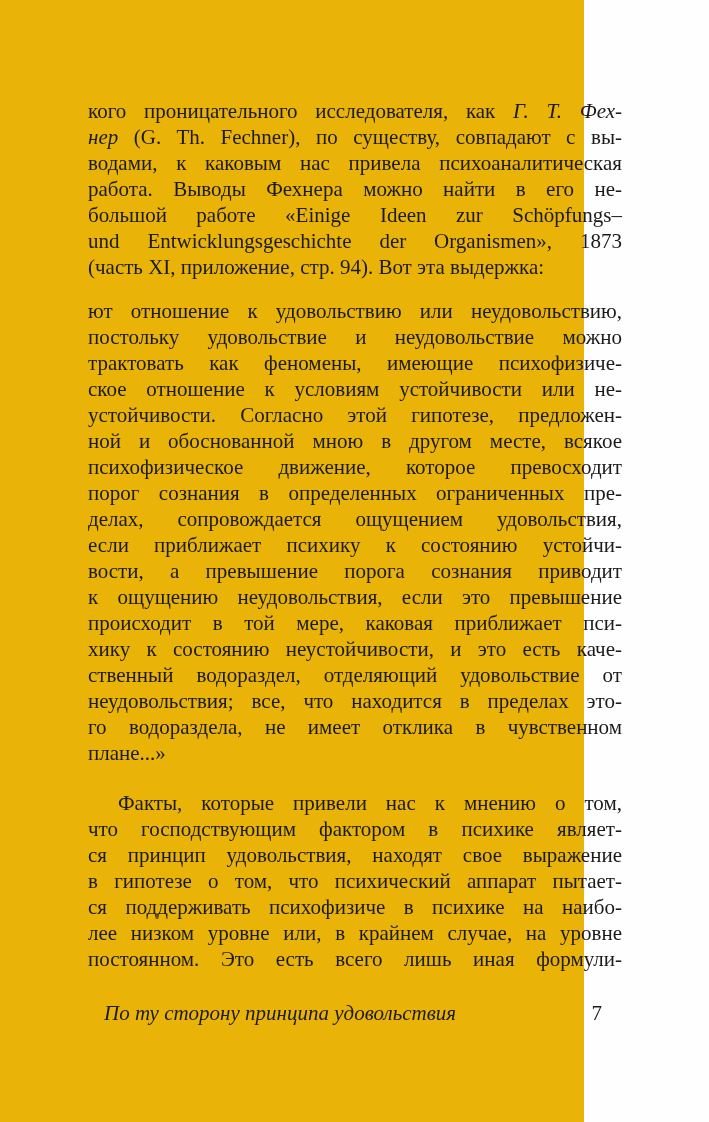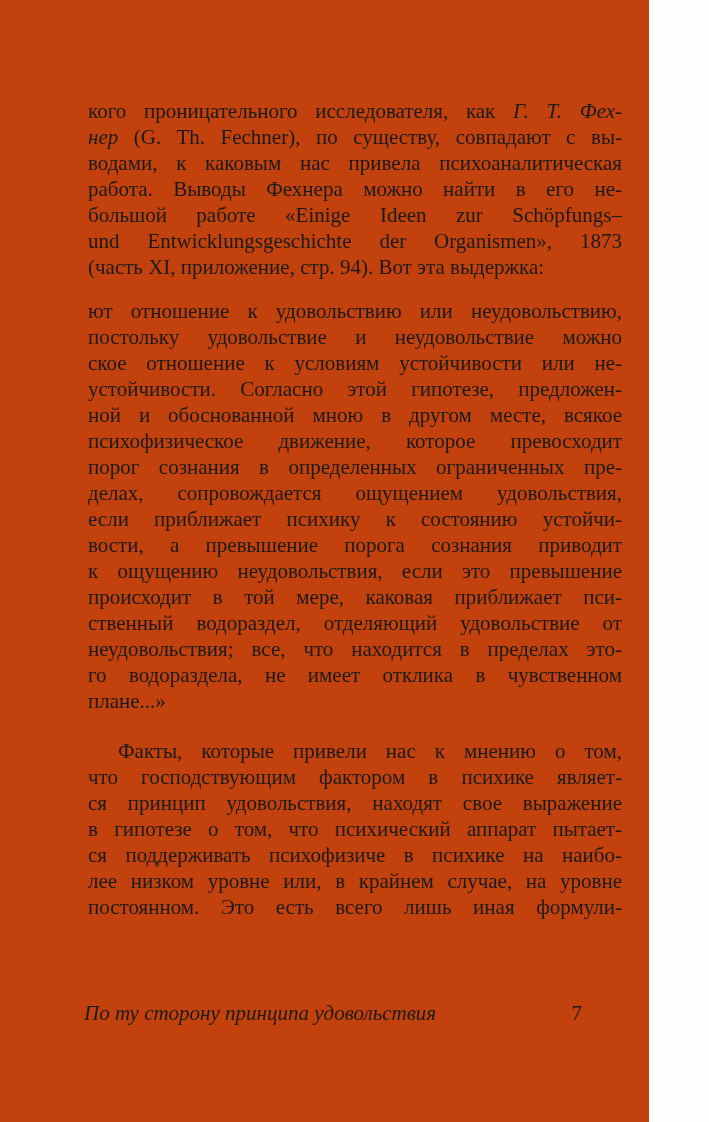--- a/index.html
+++ b/index.html
@@ -6,23 +6,23 @@
   html, body { width: 709px; height: 1122px; }
   body {
     background: #fefefe;
     color: #1b1b1b;
     font-family: "Liberation Serif", "DejaVu Serif", serif;
     position: relative;
     overflow: hidden;
   }
   .page {
     position: relative;
-    width: 649px;
+    width: 584px;
     height: 1122px;
-    background: #c2410c;
+    background: #eab308;
   }
   .text-column {
     position: absolute;
     left: 88px;
     top: 98px;
     width: 534px;
   }
   .paragraph { margin: 0; }
   .paragraph.gap-first { margin-top: 18px; }
   .paragraph.gap-second { margin-top: 24px; }
@@ -35,21 +35,21 @@
     overflow: visible;
   }
   .line.flush {
     text-align: left;
     text-align-last: left;
   }
   .line.indent { text-indent: 30px; }
   .italic { font-style: italic; }
   .footer {
     position: absolute;
-    left: 84px;
+    left: 104px;
     top: 1000px;
     width: 534px;
     display: flex;
     align-items: center;
     font-size: 21px;
     line-height: 26px;
   }
   .footer-title { font-style: italic; }
   .footer-page { margin-left: auto; margin-right: 36px; }
 </style>
@@ -63,30 +63,32 @@
         <div class="line"><span class="italic">нер</span><span> (G. Th. Fechner), по существу, совпадают с вы-</span></div>
         <div class="line">водами, к каковым нас привела психоаналитическая</div>
         <div class="line">работа. Выводы Фехнера можно найти в его не-</div>
         <div class="line">большой работе «Einige Ideen zur Schöpfungs–</div>
         <div class="line">und Entwicklungsgeschichte der Organismen», 1873</div>
         <div class="line flush">(часть XI, приложение, стр. 94). Вот эта выдержка:</div>
       </div>
       <div class="paragraph gap-first">
         <div class="line">ют отношение к удовольствию или неудовольствию,</div>
         <div class="line">постольку удовольствие и неудовольствие можно</div>
+        <div class="line">трактовать как феномены, имеющие психофизиче-</div>
         <div class="line">ское отношение к условиям устойчивости или не-</div>
         <div class="line">устойчивости. Согласно этой гипотезе, предложен-</div>
         <div class="line">ной и обоснованной мною в другом месте, всякое</div>
         <div class="line">психофизическое движение, которое превосходит</div>
         <div class="line">порог сознания в определенных ограниченных пре-</div>
         <div class="line">делах, сопровождается ощущением удовольствия,</div>
         <div class="line">если приближает психику к состоянию устойчи-</div>
         <div class="line">вости, а превышение порога сознания приводит</div>
         <div class="line">к ощущению неудовольствия, если это превышение</div>
         <div class="line">происходит в той мере, каковая приближает пси-</div>
+        <div class="line">хику к состоянию неустойчивости, и это есть каче-</div>
         <div class="line">ственный водораздел, отделяющий удовольствие от</div>
         <div class="line">неудовольствия; все, что находится в пределах это-</div>
         <div class="line">го водораздела, не имеет отклика в чувственном</div>
         <div class="line flush">плане...»</div>
       </div>
       <div class="paragraph gap-second">
         <div class="line indent">Факты, которые привели нас к мнению о том,</div>
         <div class="line">что господствующим фактором в психике являет-</div>
         <div class="line">ся принцип удовольствия, находят свое выражение</div>
         <div class="line">в гипотезе о том, что психический аппарат пытает-</div>

